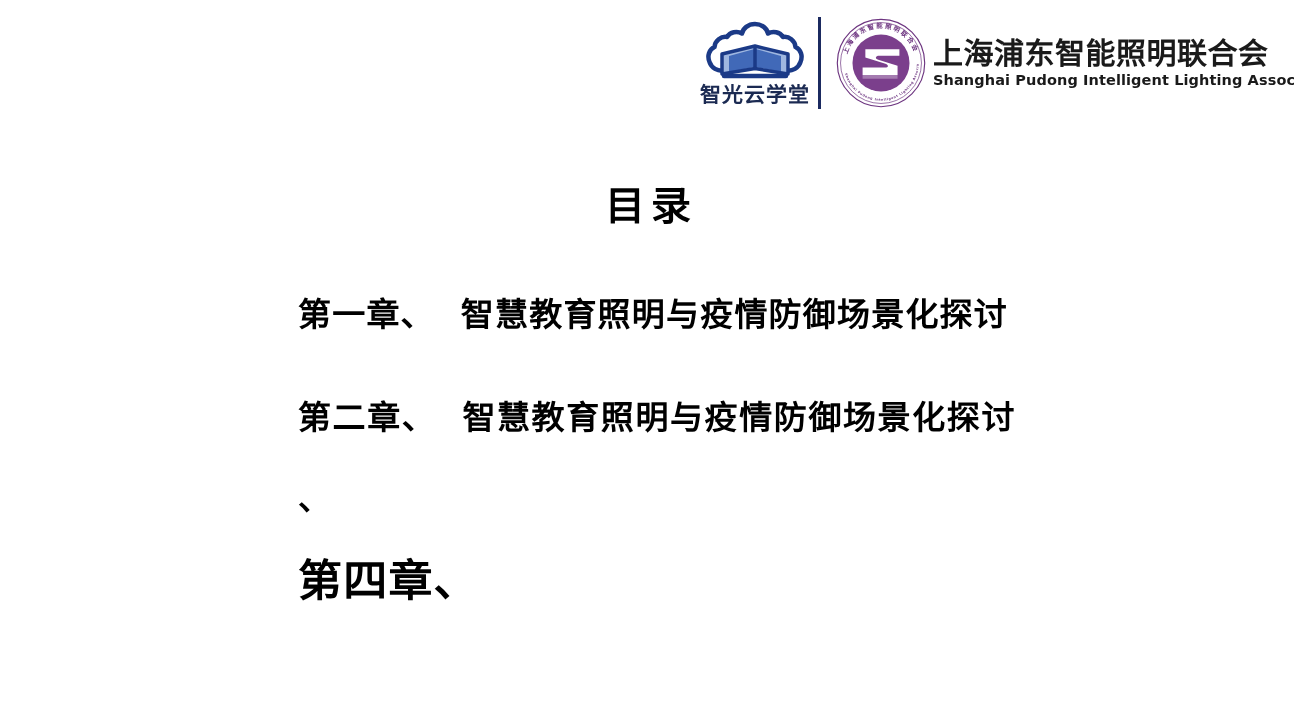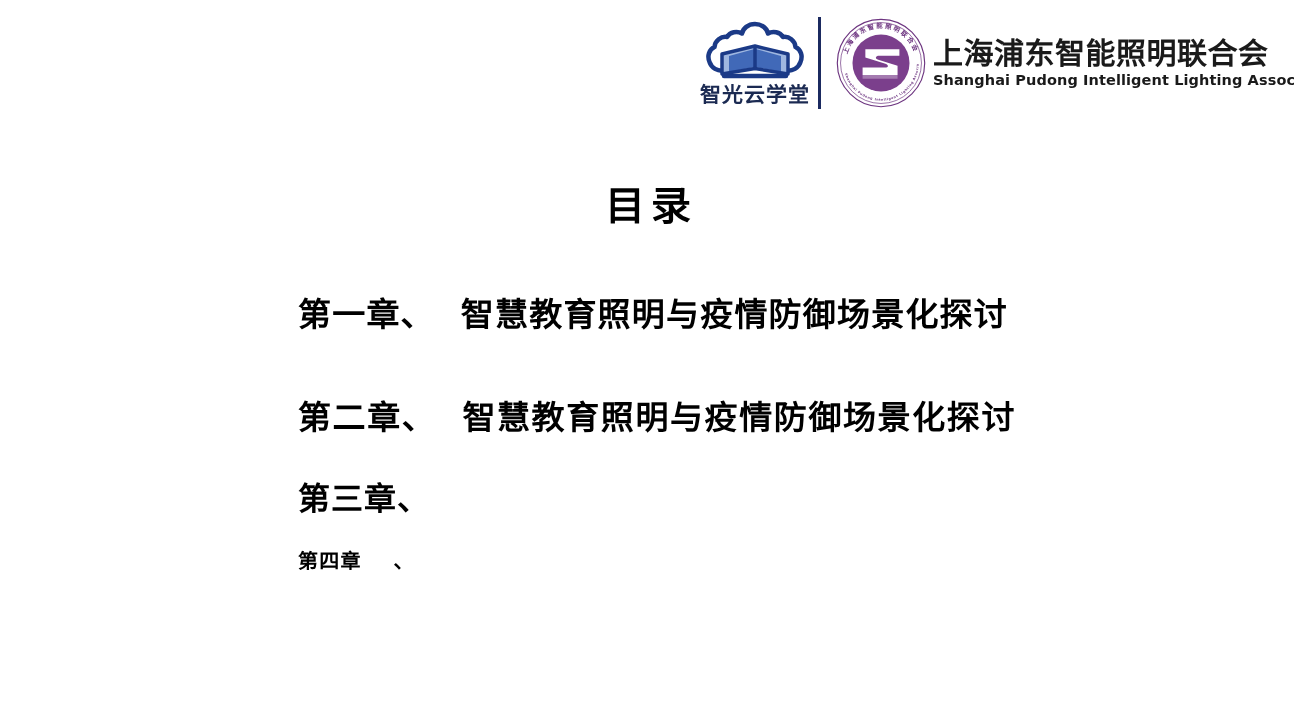--- a/index.html
+++ b/index.html
@@ -134,21 +134,21 @@
   }
   .chapter-row .ch-title {
     display: inline-block;
     margin-left: 26px;
   }
 
   
   #chapter-row-1 { font-size: 33px; letter-spacing: 1.2px; margin-bottom: 55px; }
   #chapter-row-2 { font-size: 33px; letter-spacing: 1.6px; margin-bottom: 34px; }
   #chapter-row-3 { font-size: 32px; letter-spacing: 1.0px; margin-bottom: 26px; }
-  #chapter-row-4 { font-size: 20px; letter-spacing: 1.2px; gap: 32px; }
+  #chapter-row-4 { font-size: 44px; letter-spacing: 1.2px; }
 </style>
 </head>
 <body>
 
 <div id="slide">
 
   <div id="header-logos">
 
     <div class="brand-left">
       <svg class="cloud-book-mark" viewBox="0 0 208 124">
@@ -227,21 +227,20 @@
       <span class="ch-title">智慧教育照明与疫情防御场景化探讨</span>
     </div>
 
     <div class="chapter-row" id="chapter-row-2">
       <span class="ch-label">第二章</span>
       <span class="ch-sep">、</span>
       <span class="ch-title">智慧教育照明与疫情防御场景化探讨</span>
     </div>
 
     <div class="chapter-row" id="chapter-row-3">
-      <span class="ch-label">第三章</span>
       <span class="ch-sep">、</span>
     </div>
 
     <div class="chapter-row" id="chapter-row-4">
       <span class="ch-label">第四章</span>
       <span class="ch-sep">、</span>
     </div>
 
   </div>
 

